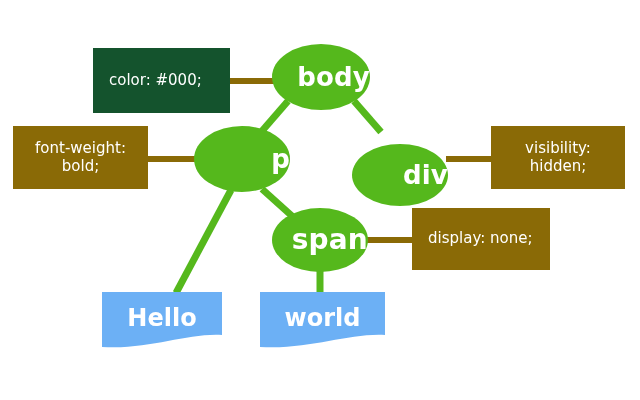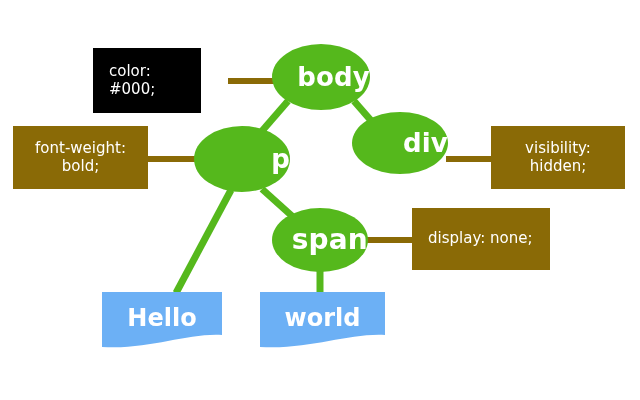--- a/index.html
+++ b/index.html
@@ -82,33 +82,33 @@
       <line x1="446" y1="159" x2="493" y2="159" stroke="#8a6a06" stroke-width="6" stroke-linecap="butt"></line>
       <line x1="366" y1="240" x2="414" y2="240" stroke="#8a6a06" stroke-width="6" stroke-linecap="butt"></line>
       <line x1="288" y1="101" x2="262" y2="131" stroke="#55b81c" stroke-width="7" stroke-linecap="butt"></line>
       <line x1="354" y1="101" x2="381" y2="132" stroke="#55b81c" stroke-width="7" stroke-linecap="butt"></line>
       <line x1="231" y1="190" x2="176" y2="293" stroke="#55b81c" stroke-width="7" stroke-linecap="butt"></line>
       <line x1="262" y1="189" x2="292" y2="216" stroke="#55b81c" stroke-width="7" stroke-linecap="butt"></line>
       <line x1="320" y1="270" x2="320" y2="293" stroke="#55b81c" stroke-width="7" stroke-linecap="butt"></line>
     </svg>
 
   <div id="nodes-layer">
-      <div class="node propbox" style="left: 93px; top: 48px; width: 108px; height: 65px; background: #000000; font-size: 15px; justify-content: flex-start; text-align: left;"><span style="padding-left: 10px;">color: #000;</span></div>
+      <div class="node propbox" style="left: 93px; top: 48px; width: 137px; height: 65px; background: #14532d; font-size: 15px; justify-content: flex-start; text-align: left;"><span style="padding-left: 10px;">color: #000;</span></div>
       <div class="node propbox" style="left: 13px; top: 126px; width: 135px; height: 63px; background: rgb(138, 106, 6); font-size: 15px; justify-content: center; text-align: center;"><span>font-weight:
 bold;</span></div>
       <div class="node propbox" style="left: 491px; top: 126px; width: 134px; height: 63px; background: rgb(138, 106, 6); font-size: 15px; justify-content: center; text-align: center;"><span>visibility:
 hidden;</span></div>
       <div class="node propbox" style="left: 412px; top: 208px; width: 138px; height: 62px; background: rgb(138, 106, 6); font-size: 15px; justify-content: flex-start; text-align: center;"><span style="padding-left: 10px;">display: none;</span></div>
       <div class="node ellipse" style="left: 272px; top: 44px; width: 98px; height: 66px; background: rgb(85, 184, 28); font-size: 26px;">
         <span>body</span>
       </div>
       <div class="node ellipse" style="left: 194px; top: 126px; width: 96px; height: 66px; background: rgb(85, 184, 28); font-size: 26px;">
         <span>p</span>
       </div>
-      <div class="node ellipse" style="left: 352px; top: 112px; width: 96px; height: 62px; background: rgb(85, 184, 28); font-size: 26px;">
+      <div class="node ellipse" style="left: 352px; top: 144px; width: 96px; height: 62px; background: rgb(85, 184, 28); font-size: 26px;">
         <span>div</span>
       </div>
       <div class="node ellipse" style="left: 272px; top: 208px; width: 96px; height: 64px; background: rgb(85, 184, 28); font-size: 28px;">
         <span>span</span>
       </div>
       <div class="node textnode" style="left: 102px; top: 292px; width: 120px; height: 56px; font-size: 24px;">
         <svg width="120" height="56" viewBox="0 0 120 56">
           <path d="M0,0 L120,0 L120,43 C84,41 48,58 0,55 Z" fill="#6cb0f5"></path>
         </svg>
         <span class="tn-label">Hello</span>

